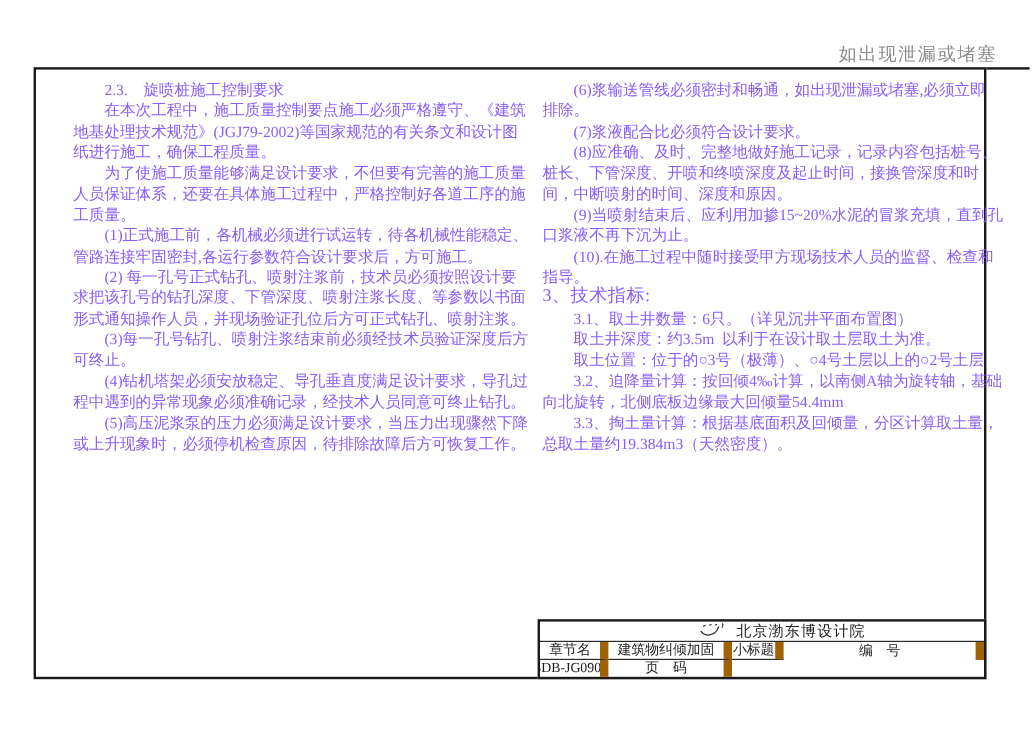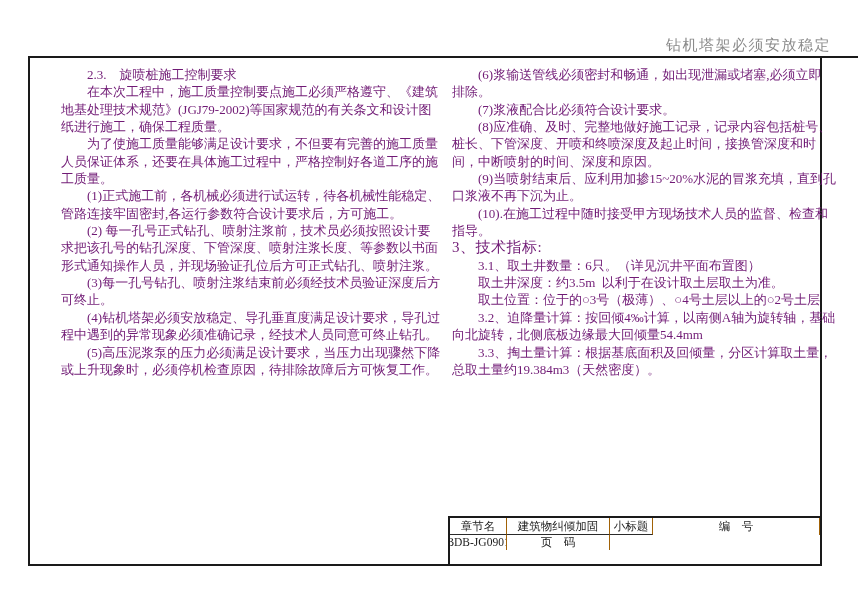--- a/index.html
+++ b/index.html
@@ -12,59 +12,71 @@
     font-size:15px;letter-spacing:1.5px;color:#8b8b8b;white-space:pre;
   }
   .frame{
     position:absolute;left:28px;top:56px;width:794px;height:510px;
     border:2px solid #1a1a1a;box-sizing:border-box;background:#fff;
   }
   .frame-top-ext{
     position:absolute;left:822px;top:56px;width:36px;height:2px;background:#1a1a1a;
   }
   .textcol{
-    position:absolute;font-size:13px;line-height:17.35px;white-space:pre;color:#701a75;
+    position:absolute;font-size:13px;line-height:17.35px;white-space:pre;color:#8b5cf6;
   }
   #left-col{left:61px;top:66px;width:384px;}
   #right-col{left:452px;top:66px;width:372px;}
   .tline{height:17.35px;overflow:visible;}
   .tline.big{font-size:15px;letter-spacing:0.5px;}
   .footer-table{
     position:absolute;left:448px;top:516px;width:374px;height:50px;
     border:2px solid #1a1a1a;box-sizing:border-box;background:#fff;
     display:grid;grid-template-columns:57px 103px 43px 1fr;grid-template-rows:17px 1fr 1fr;
     font-size:11.5px;
   }
   .ft-cell{
-    border-right:1px solid #a16207;border-bottom:1px solid #2a2a2a;
+    border-right:7px solid #a16207;border-bottom:1px solid #2a2a2a;
     display:flex;align-items:center;justify-content:center;
     white-space:pre;overflow:hidden;box-sizing:border-box;
   }
   .ft-cell:nth-child(4n+1){}
   .ft-cell.last-col{border-right:none;}
   .ft-cell.last-row{border-bottom:none;}
   .ft-head{grid-column:1 / 5;border-right:none;gap:6px;font-size:12.5px;letter-spacing:1px;}
   .logo-squiggle{display:inline-block;margin-right:2px;}
 </style>
 </head>
 <body>
 
 <div id="canvas">
 
-  <div class="header-title">钻机塔架必须安放稳定</div>
+  <div class="header-title">如出现泄漏或堵塞</div>
 
   <div class="frame"></div>
   <div class="frame-top-ext"></div>
 
   <div id="left-col" class="textcol"><div class="tline">　　2.3.　旋喷桩施工控制要求</div><div class="tline">　　在本次工程中，施工质量控制要点施工必须严格遵守、《建筑</div><div class="tline">地基处理技术规范》(JGJ79-2002)等国家规范的有关条文和设计图</div><div class="tline">纸进行施工，确保工程质量。</div><div class="tline">　　为了使施工质量能够满足设计要求，不但要有完善的施工质量</div><div class="tline">人员保证体系，还要在具体施工过程中，严格控制好各道工序的施</div><div class="tline">工质量。</div><div class="tline">　　(1)正式施工前，各机械必须进行试运转，待各机械性能稳定、</div><div class="tline">管路连接牢固密封,各运行参数符合设计要求后，方可施工。</div><div class="tline">　　(2) 每一孔号正式钻孔、喷射注浆前，技术员必须按照设计要</div><div class="tline">求把该孔号的钻孔深度、下管深度、喷射注浆长度、等参数以书面</div><div class="tline">形式通知操作人员，并现场验证孔位后方可正式钻孔、喷射注浆。</div><div class="tline">　　(3)每一孔号钻孔、喷射注浆结束前必须经技术员验证深度后方</div><div class="tline">可终止。</div><div class="tline">　　(4)钻机塔架必须安放稳定、导孔垂直度满足设计要求，导孔过</div><div class="tline">程中遇到的异常现象必须准确记录，经技术人员同意可终止钻孔。</div><div class="tline">　　(5)高压泥浆泵的压力必须满足设计要求，当压力出现骤然下降</div><div class="tline">或上升现象时，必须停机检查原因，待排除故障后方可恢复工作。</div></div>
 
   <div id="right-col" class="textcol"><div class="tline">　　(6)浆输送管线必须密封和畅通，如出现泄漏或堵塞,必须立即</div><div class="tline">排除。</div><div class="tline">　　(7)浆液配合比必须符合设计要求。</div><div class="tline">　　(8)应准确、及时、完整地做好施工记录，记录内容包括桩号、</div><div class="tline">桩长、下管深度、开喷和终喷深度及起止时间，接换管深度和时</div><div class="tline">间，中断喷射的时间、深度和原因。</div><div class="tline">　　(9)当喷射结束后、应利用加掺15~20%水泥的冒浆充填，直到孔</div><div class="tline">口浆液不再下沉为止。</div><div class="tline">　　(10).在施工过程中随时接受甲方现场技术人员的监督、检查和</div><div class="tline">指导。</div><div class="tline big">3、技术指标:</div><div class="tline">　　3.1、取土井数量：6只。（详见沉井平面布置图）</div><div class="tline">　　取土井深度：约3.5m  以利于在设计取土层取土为准。</div><div class="tline">　　取土位置：位于的○3号（极薄）、○4号土层以上的○2号土层</div><div class="tline">　　3.2、迫降量计算：按回倾4‰计算，以南侧A轴为旋转轴，基础</div><div class="tline">向北旋转，北侧底板边缘最大回倾量54.4mm</div><div class="tline">　　3.3、掏土量计算：根据基底面积及回倾量，分区计算取土量，</div><div class="tline">总取土量约19.384m3（天然密度）。</div></div>
 
   <div class="footer-table">
 
+    <div class="ft-cell ft-head">
+      <span class="logo-squiggle">
+        <svg width="24" height="13" viewBox="0 0 24 13">
+          <path d="M2,8 Q5,12 9,11 Q15,10.5 17,4" fill="none" stroke="#2a2a2a" stroke-width="1.1"></path>
+          <path d="M4,4 L6,3" fill="none" stroke="#2a2a2a" stroke-width="1"></path>
+          <path d="M9,3 L11,2.4" fill="none" stroke="#2a2a2a" stroke-width="1"></path>
+          <path d="M14,3 L15.5,2.2" fill="none" stroke="#2a2a2a" stroke-width="1"></path>
+          <path d="M20,1.5 Q21,3 19.8,5" fill="none" stroke="#2a2a2a" stroke-width="1"></path>
+        </svg>
+      </span>
+      <span>北京渤东博设计院</span>
+    </div>
 
     <div class="ft-cell">章节名</div>
     <div class="ft-cell">建筑物纠倾加固</div>
     <div class="ft-cell">小标题</div>
 
     <div class="ft-cell last-row">编　号</div>
     <div class="ft-cell last-row">BDB-JG0901</div>
     <div class="ft-cell last-row">页　码</div>
   </div>
 

